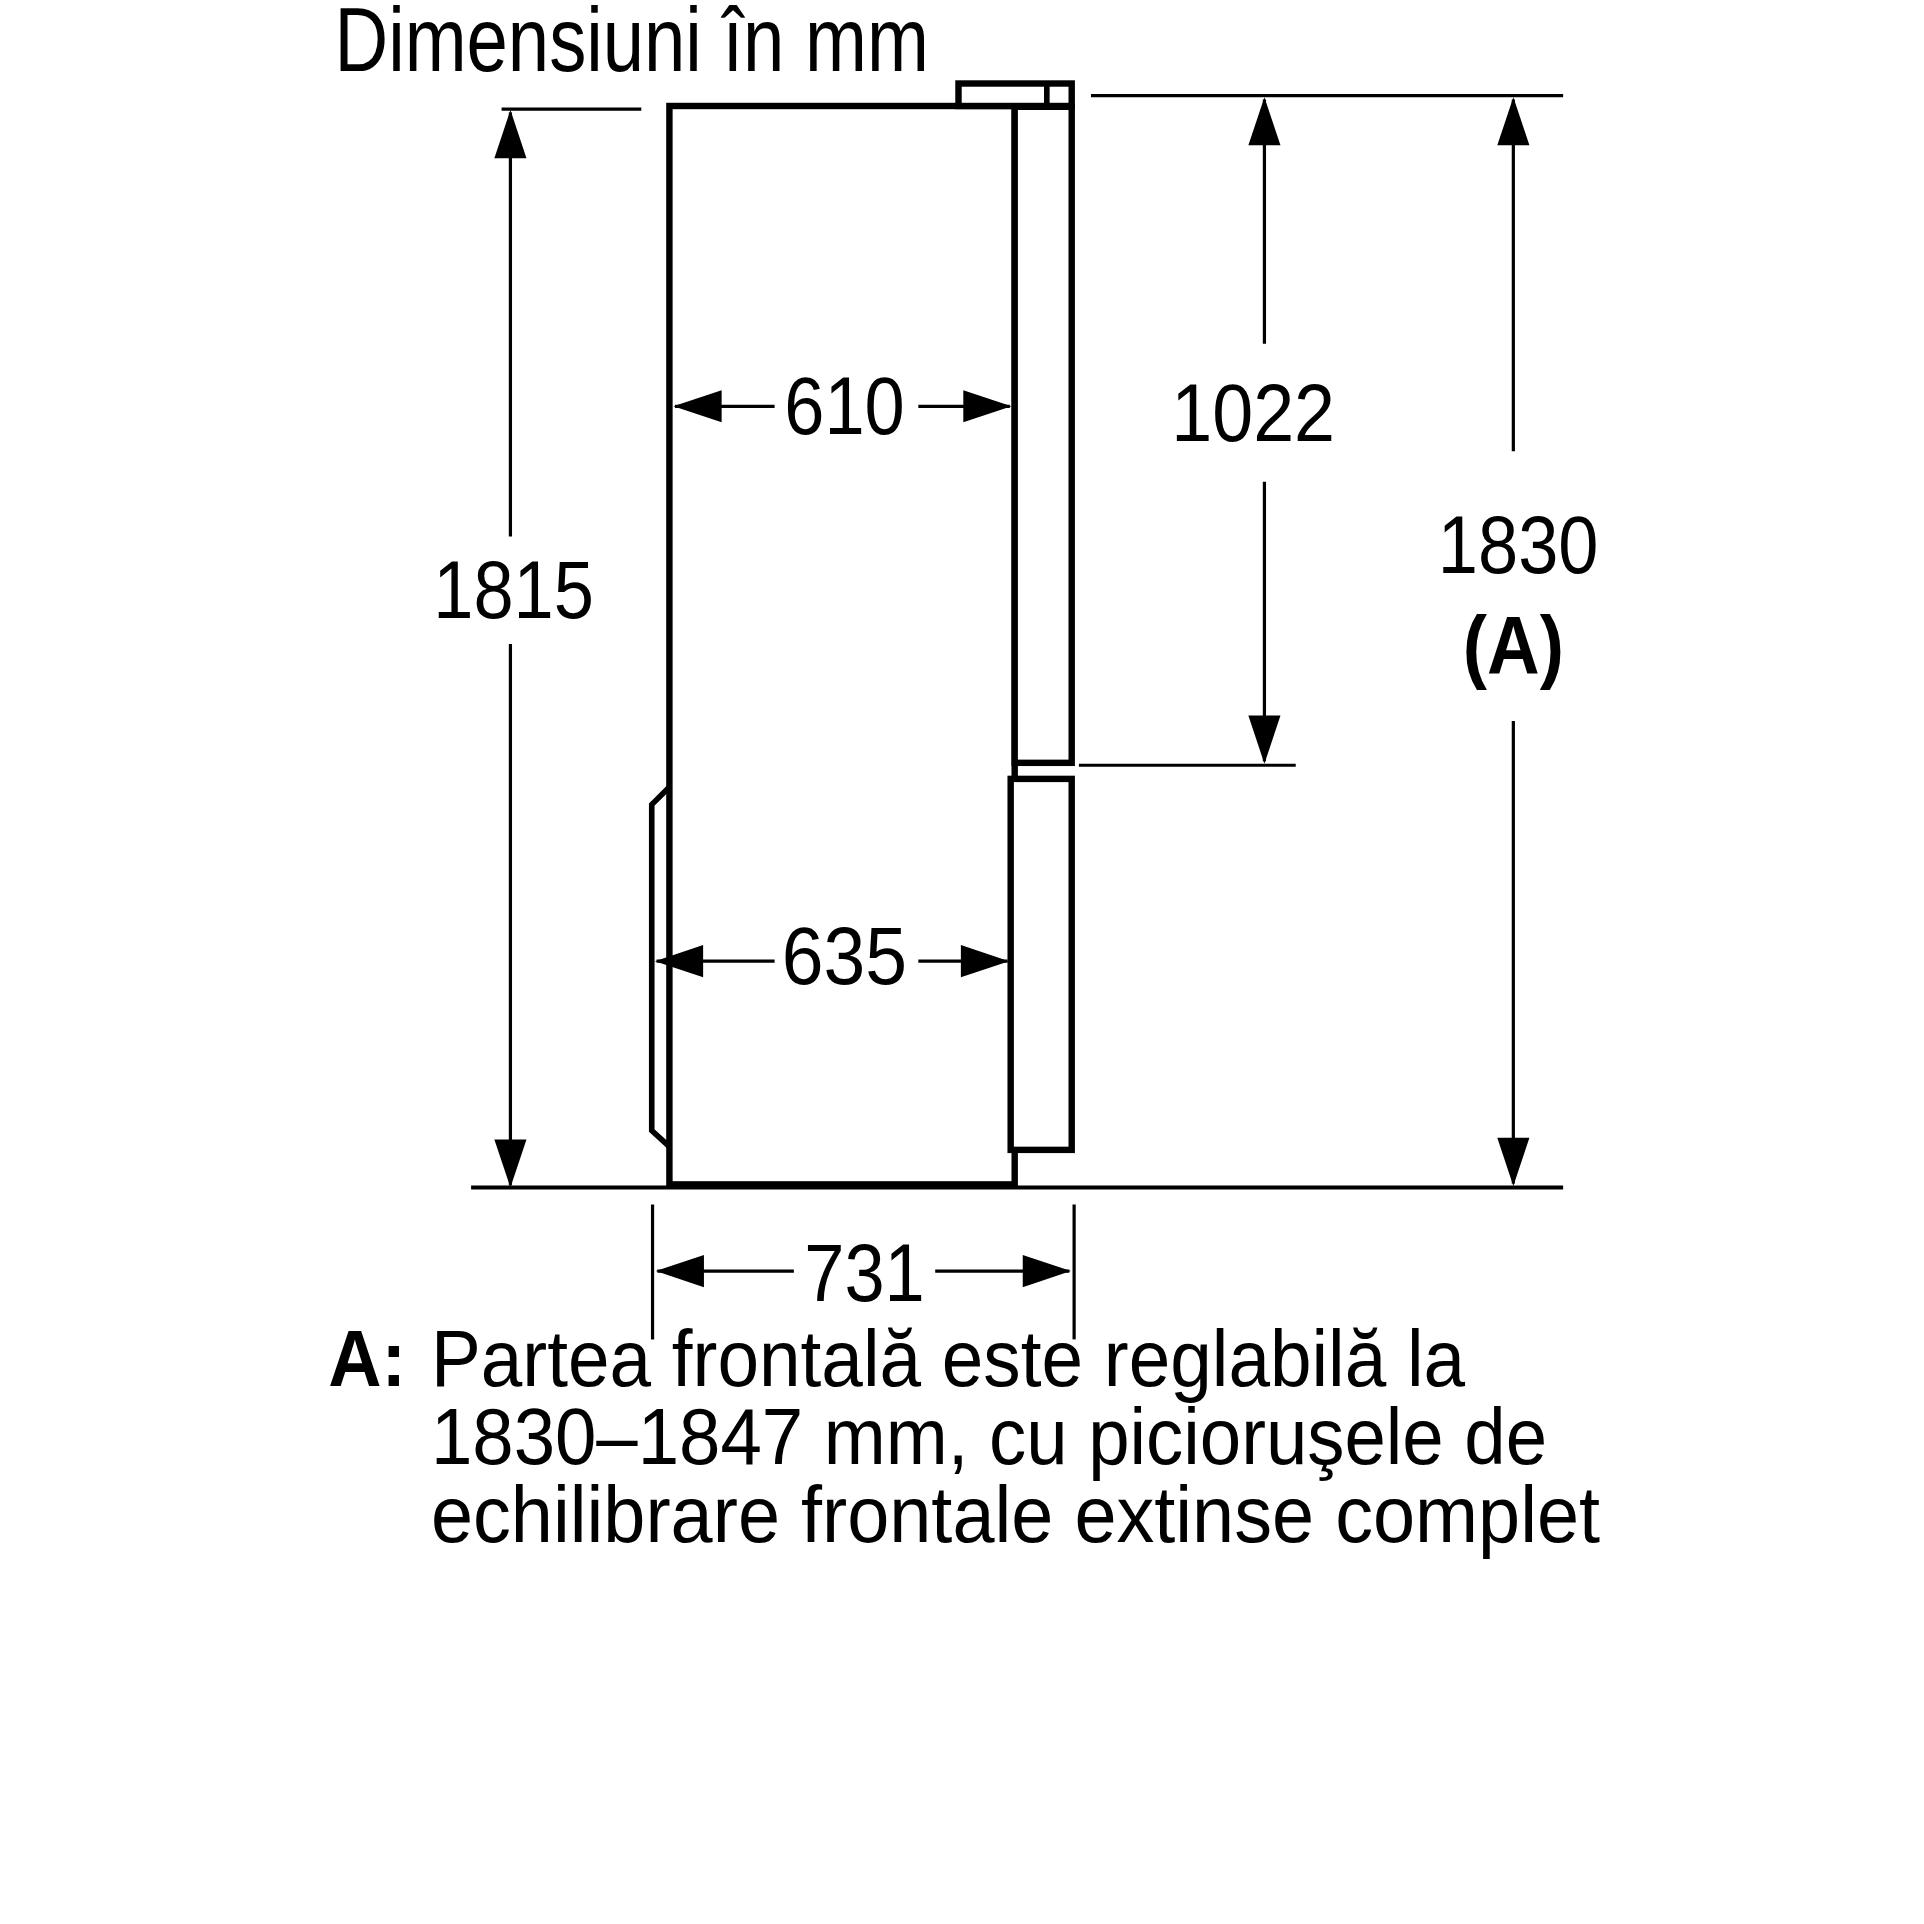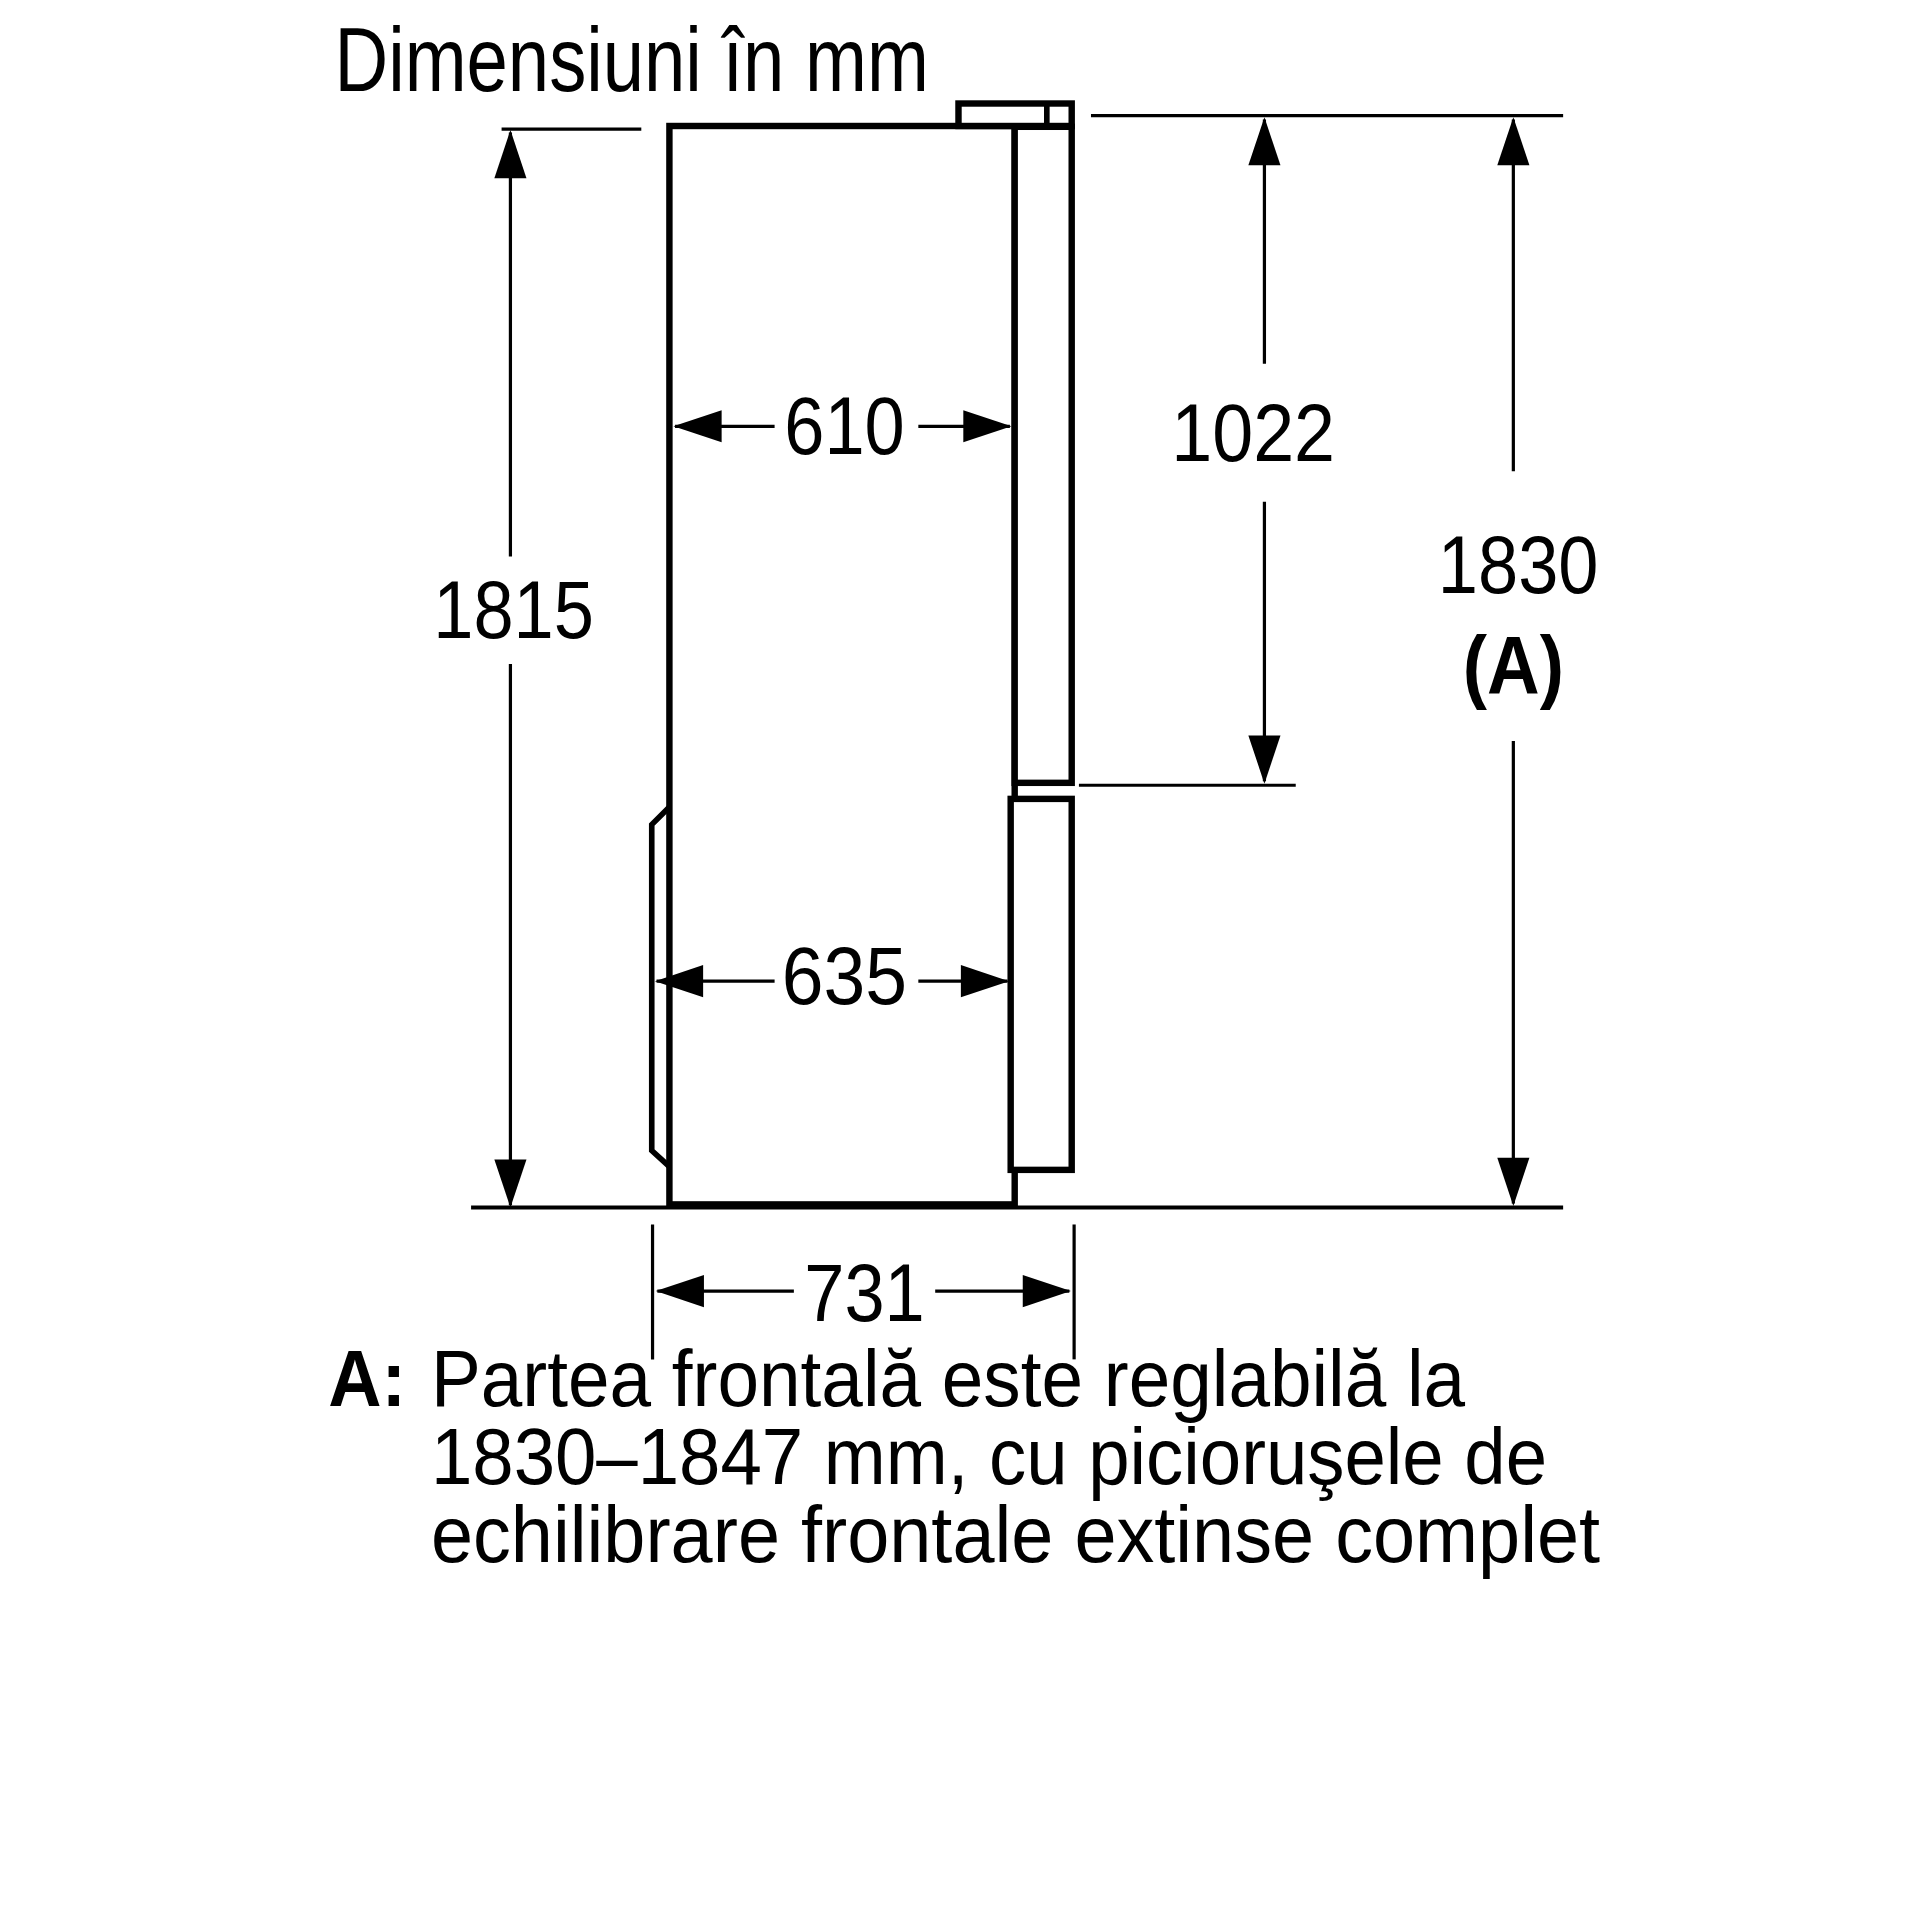--- a/index.html
+++ b/index.html
@@ -6,21 +6,20 @@
     margin: 0;
     padding: 0;
     background: #ffffff;
   }
   .page {
     position: relative;
     width: 1925px;
     height: 1561px;
     background: #ffffff;
     overflow: hidden;
-    margin-top: 20px;
   }
   svg {
     display: block;
     width: 100%;
     height: 100%;
   }
   .outline {
     fill: #ffffff;
     stroke: #000000;
     stroke-width: 8;

